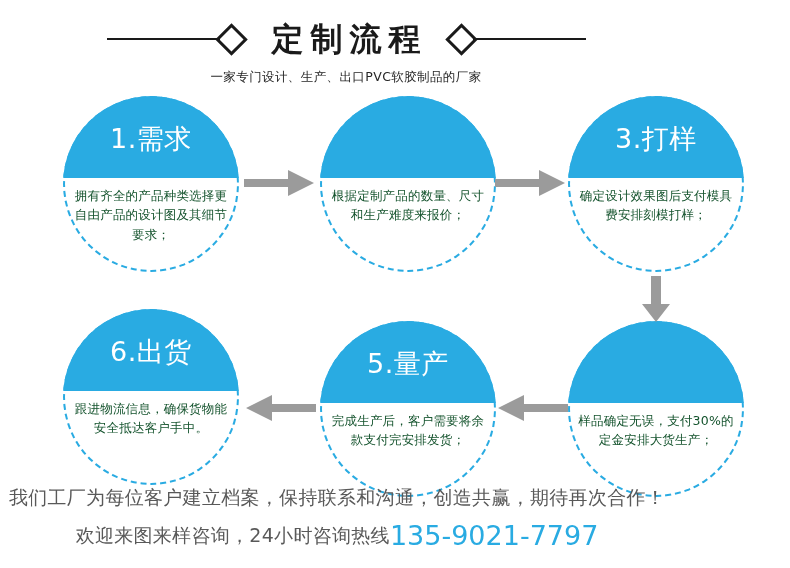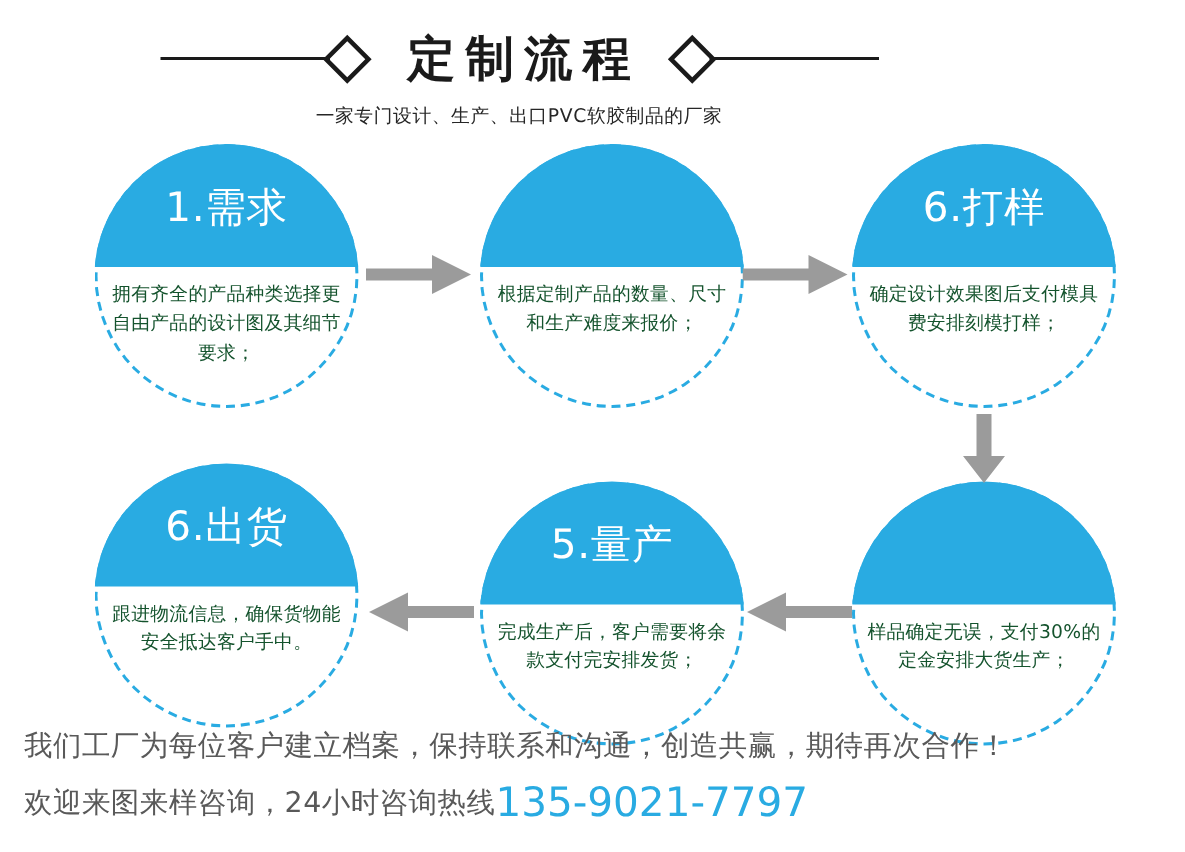--- a/index.html
+++ b/index.html
@@ -125,24 +125,24 @@
   
   .arrow {
     position: absolute;
     color: #9b9b9b;
   }
   .arrow svg { display: block; }
 
   
   .footer {
     position: absolute;
-    left: 16px;
+    left: 0;
     top: 484px;
     width: 674px;
-    text-align: left;
+    text-align: center;
   }
   .footer-line1 {
     font-size: 19px;
     color: #595959;
     letter-spacing: 0.3px;
     line-height: 1.4;
     white-space: nowrap;
   }
   .footer-line2 {
     margin-top: 6px;
@@ -190,21 +190,21 @@
       <div class="node-top"></div>
     </div>
     <div class="node-desc">根据定制产品的数量、尺寸和生产难度来报价；</div>
   </div>
 
   <div class="node" style="left:568px; top:96px;">
     <div class="node-ring"></div>
     <div class="node-clip">
       <div class="node-top"></div>
     </div>
-    <div class="node-label">6.打样</div>
+    <div class="node-label">3.打样</div>
     <div class="node-desc">确定设计效果图后支付模具费安排刻模打样；</div>
   </div>
 
   <div class="node" style="left:568px; top:321px;">
     <div class="node-ring"></div>
     <div class="node-clip">
       <div class="node-top"></div>
     </div>
     <div class="node-desc">样品确定无误，支付30%的定金安排大货生产；</div>
   </div>

